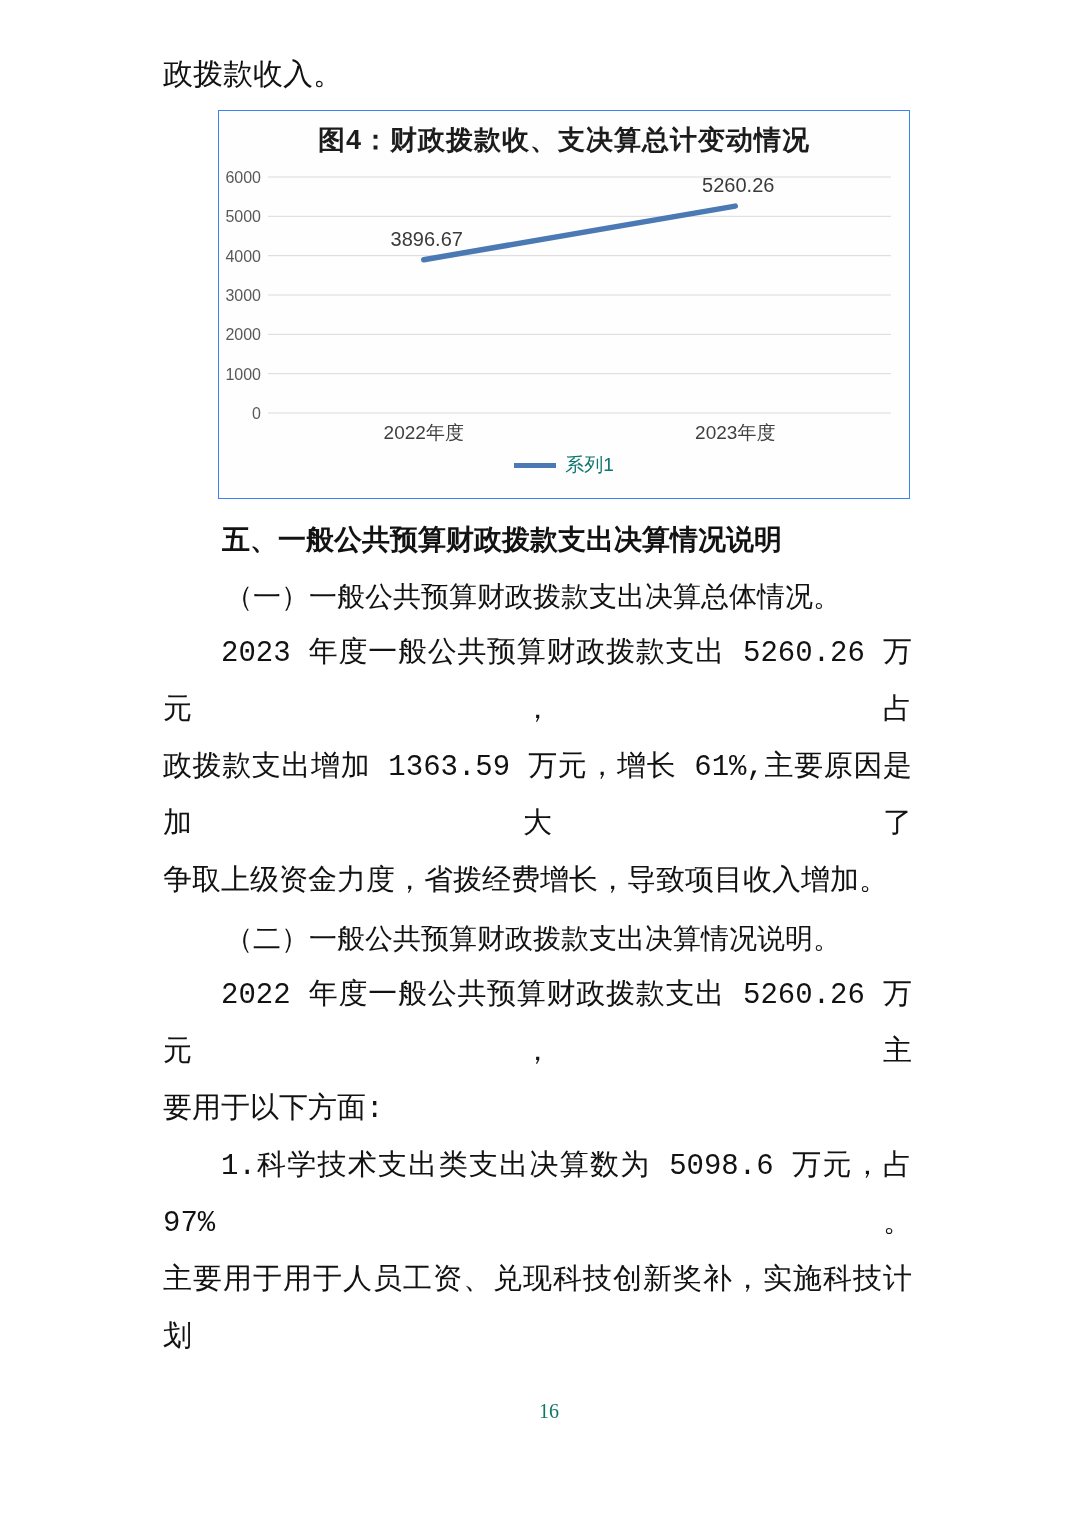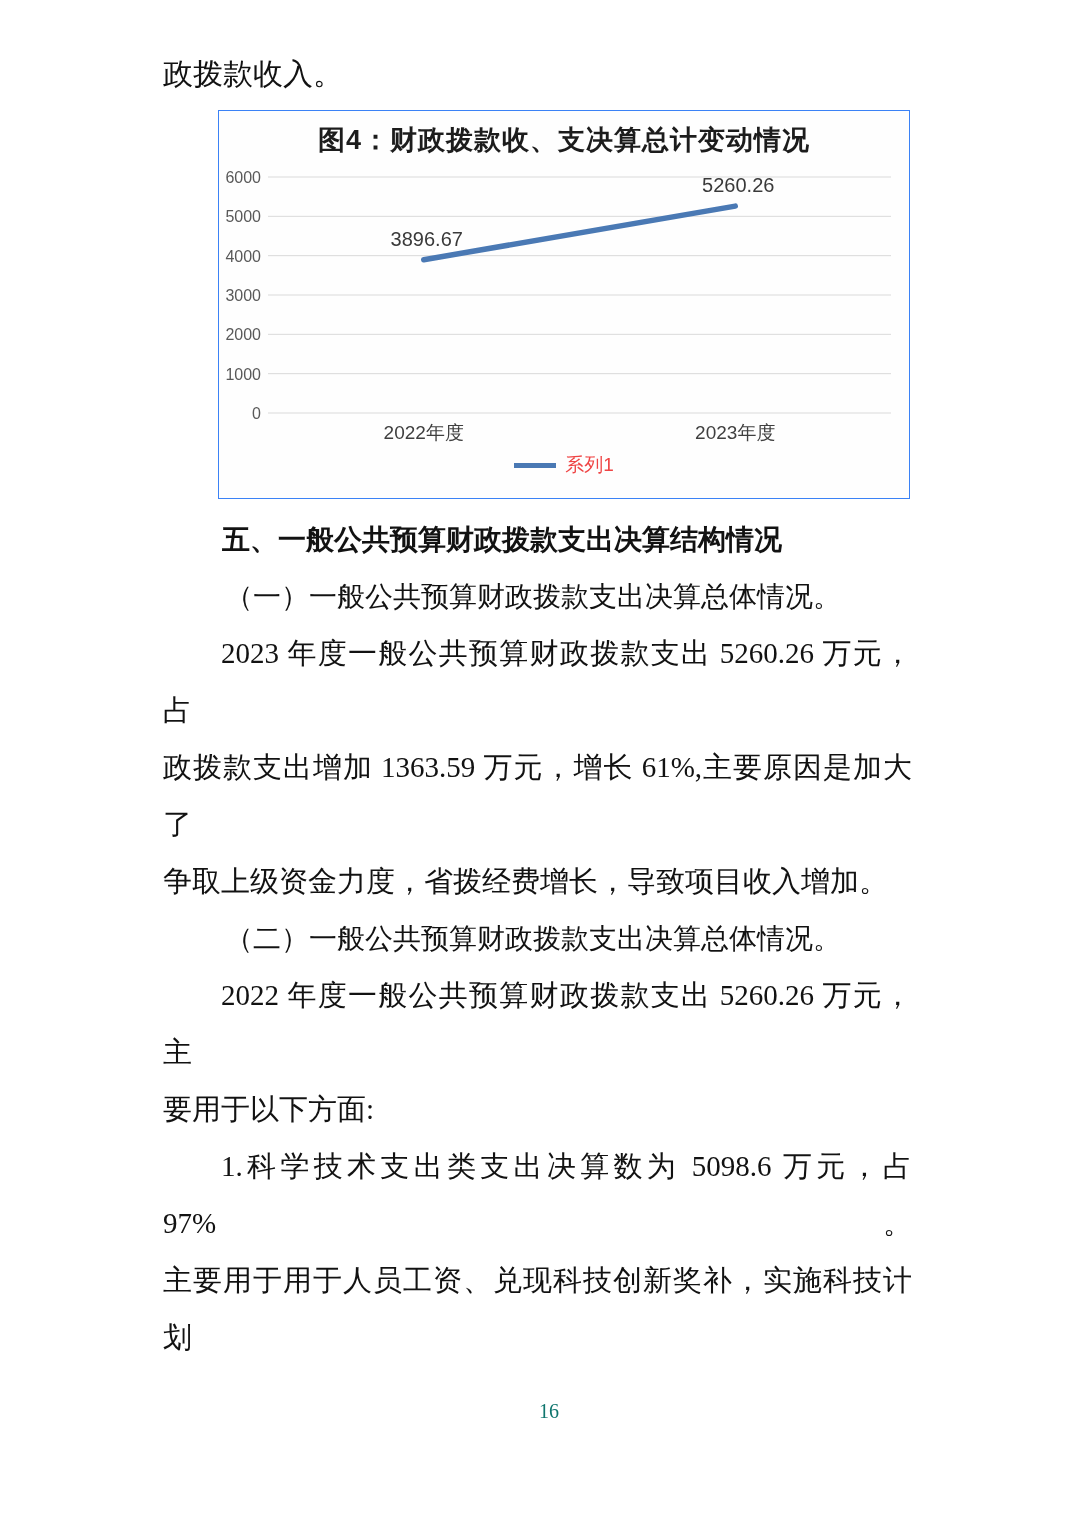--- a/index.html
+++ b/index.html
@@ -32,30 +32,30 @@
   .chart-svg{position:absolute;left:0;top:0;width:692px;height:389px;}
   .chart-svg .grid{stroke:#dadada;stroke-width:1;}
   .chart-svg .ytick{font:16px "Liberation Sans","DejaVu Sans",sans-serif;fill:#595959;text-anchor:end;}
   .chart-svg .xtick{font:19px "Liberation Sans","DejaVu Sans",sans-serif;fill:#3f3f3f;text-anchor:middle;}
   .chart-svg .dlabel{font:20px "Liberation Sans","DejaVu Sans",sans-serif;fill:#3a3a3a;text-anchor:middle;}
   .legend{
     position:absolute;left:0;top:341px;width:100%;
     display:flex;justify-content:center;align-items:center;gap:9px;
   }
   .legend-sample{width:42px;height:5px;background:#4a79b4;}
-  .legend-label{font-family:"Liberation Sans","DejaVu Sans",sans-serif;font-size:19px;color:#ef4444;}
+  .legend-label{font-family:"Liberation Sans","DejaVu Sans",sans-serif;font-size:19px;color:#0f766e;}
 
   
   .h-main{
     font-family:"Liberation Sans","DejaVu Sans",sans-serif;
     font-weight:700;font-size:28px;line-height:57px;
     padding-left:59px;margin-top:12px;white-space:nowrap;
   }
   .h-sub{font-size:28px;line-height:57px;padding-left:62px;white-space:nowrap;}
-  .ln{font-size:29px;line-height:57px;text-align:justify;text-align-last:justify;}
+  .ln{font-size:29px;line-height:57px;text-align:justify;text-align-last:justify;font-family:Liberation Mono, monospace;}
   .ln.indent{text-indent:58px;}
   .ln.last{text-align:last;text-align-last:left;}
   .page-num{
     position:absolute;left:12px;top:1400px;width:100%;
     text-align:center;font-size:20px;color:#0f766e;
   }
 </style>
 </head>
 <body>
 
@@ -86,28 +86,28 @@
           <polyline points="204.75,148.73098 516.25,95.09644" fill="none" stroke="#4a79b4" stroke-width="5.5" stroke-linecap="round"></polyline>
           <text x="207.75" y="134.73098" class="dlabel">3896.67</text>
           <text x="519.25" y="81.09644" class="dlabel">5260.26</text>
         </svg>
       <div class="legend">
         <div class="legend-sample" id="legend-sample" style="background: rgb(74, 121, 180);"></div>
         <span class="legend-label">系列1</span>
       </div>
     </div>
 
-    <div class="h-main">五、一般公共预算财政拨款支出决算结构情况</div>
+    <div class="h-main">五、一般公共预算财政拨款支出决算情况说明</div>
     <div class="h-sub">（一）一般公共预算财政拨款支出决算总体情况。</div>
 
     <div class="ln indent">2023 年度一般公共预算财政拨款支出 5260.26 万元，占</div>
     <div class="ln">政拨款支出增加 1363.59 万元，增长 61%,主要原因是加大了</div>
     <div class="ln last">争取上级资金力度，省拨经费增长，导致项目收入增加。</div>
 
-    <div class="h-sub">（二）一般公共预算财政拨款支出决算总体情况。</div>
+    <div class="h-sub">（二）一般公共预算财政拨款支出决算情况说明。</div>
 
     <div class="ln indent">2022 年度一般公共预算财政拨款支出 5260.26 万元，主</div>
     <div class="ln last">要用于以下方面:</div>
 
     <div class="ln indent">1.科学技术支出类支出决算数为 5098.6 万元，占 97%。</div>
     <div class="ln">主要用于用于人员工资、兑现科技创新奖补，实施科技计划</div>
 
   </div>
 
   <div class="page-num">16</div>

